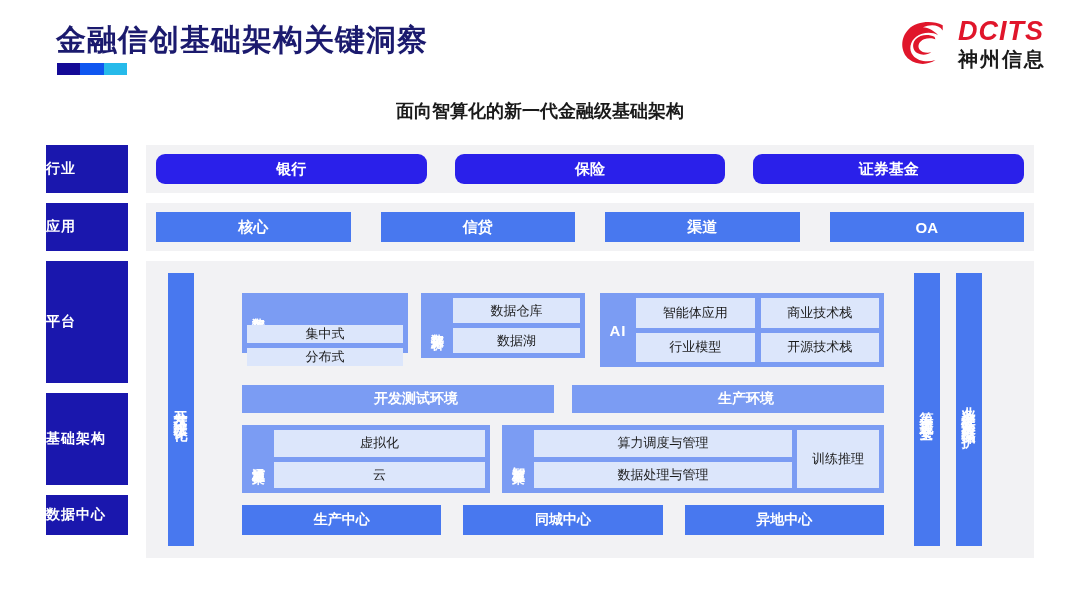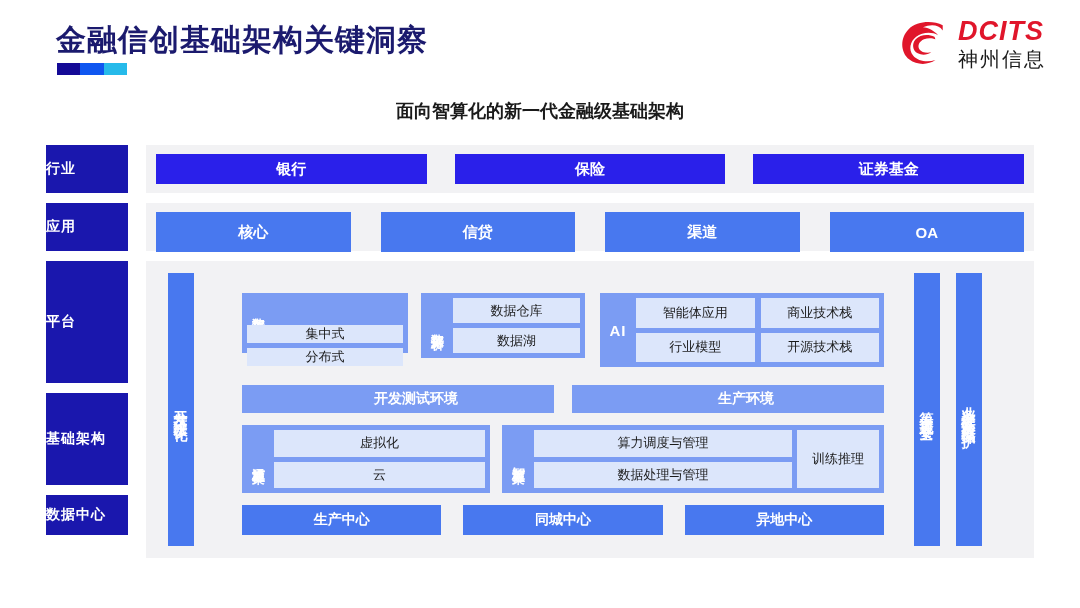--- a/index.html
+++ b/index.html
@@ -19,38 +19,38 @@
   .title-bar{position:absolute;left:57px;top:63px;display:flex;height:12px;width:70px;}
   .title-bar i{display:block;height:100%;}
   .tb1{width:33%;background:#140a96;}
   .tb2{width:34%;background:#0f56f0;}
   .tb3{width:33%;background:#26baea;}
 
   .logo{position:absolute;right:34px;top:18px;display:flex;align-items:center;gap:8px;}
   .logo-mark{width:52px;height:50px;}
   .logo-txt{display:flex;flex-direction:column;line-height:1;}
   .logo-en{font-size:27px;font-weight:bold;font-style:italic;color:#e0162b;letter-spacing:1px;}
-  .logo-cn{font-size:20px;font-weight:normal;color:#1a1a1a;letter-spacing:2px;margin-top:4px;}
+  .logo-cn{font-size:20px;font-weight:bold;color:#1a1a1a;letter-spacing:2px;margin-top:4px;}
 
   .subtitle{position:absolute;left:0;right:0;top:99px;text-align:center;font-size:18px;font-weight:bold;color:#1a1a1a;}
 
   
   .sidebar{position:absolute;left:46px;top:145px;width:82px;}
   .side-box{background:#1a17ad;color:#fff;font-size:14px;font-weight:bold;
             display:flex;align-items:center;width:82px;letter-spacing:1px;}
 
   .panel{position:absolute;background:#f2f2f4;}
   .p-row1{left:146px;top:145px;width:888px;height:48px;}
   .p-row2{left:146px;top:203px;width:888px;height:48px;}
   .p-main{left:146px;top:261px;width:888px;height:297px;}
 
   
   .chip{display:flex;align-items:center;justify-content:center;color:#fff;font-weight:bold;}
-  .chip-ind{background:#2a20ea;height:30px;font-size:15px;}
-  .chip-app{background:#4878ef;height:40px;font-size:15px;}
+  .chip-ind{background:#2a20ea;height:30px;font-size:15px;border-radius:9px;}
+  .chip-app{background:#4878ef;height:30px;font-size:15px;}
   .chip-env{background:#7b9cf3;height:28px;font-size:14px;}
   .chip-dc{background:#4878ef;height:30px;font-size:14px;}
 
   .row1-wrap{position:absolute;left:156px;top:154px;width:868px;display:flex;gap:28px;}
   .row1-wrap .chip{flex:1;}
   .row2-wrap{position:absolute;left:156px;top:212px;width:868px;display:flex;gap:30px;}
   .row2-wrap .chip{flex:1;}
 
   
   .vbar{position:absolute;background:#4878ef;color:#fff;font-weight:bold;font-size:14px;

